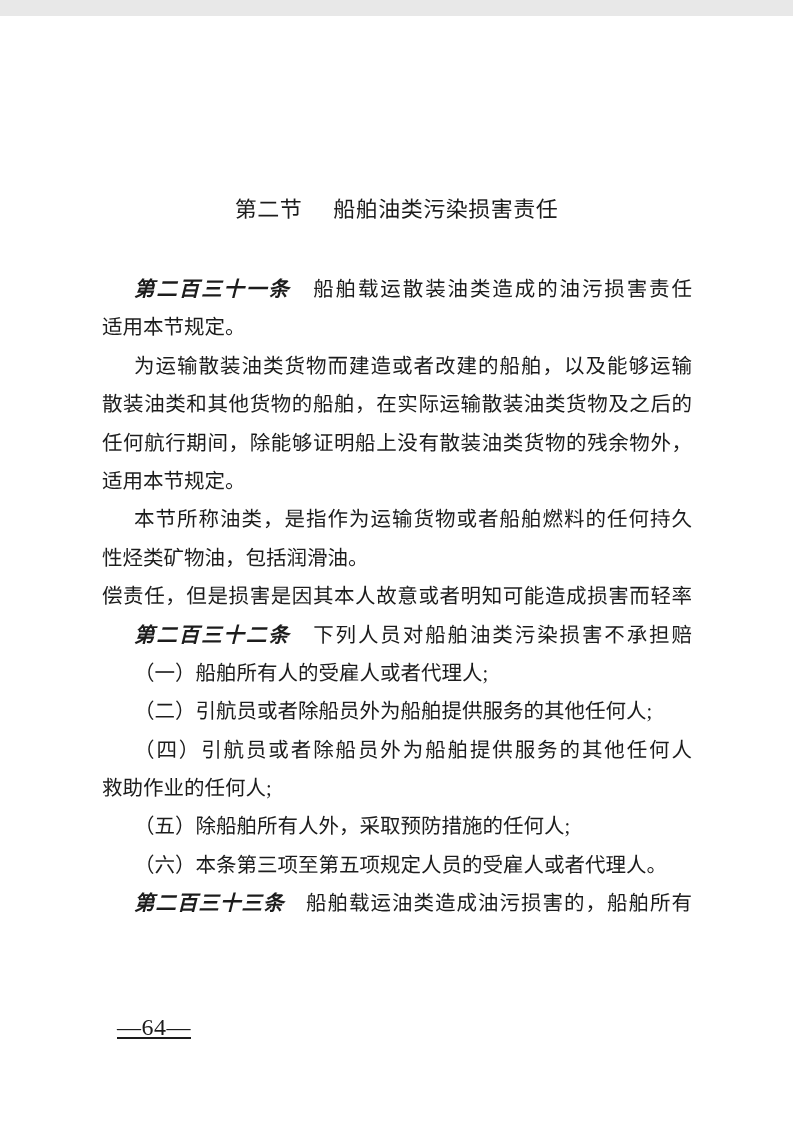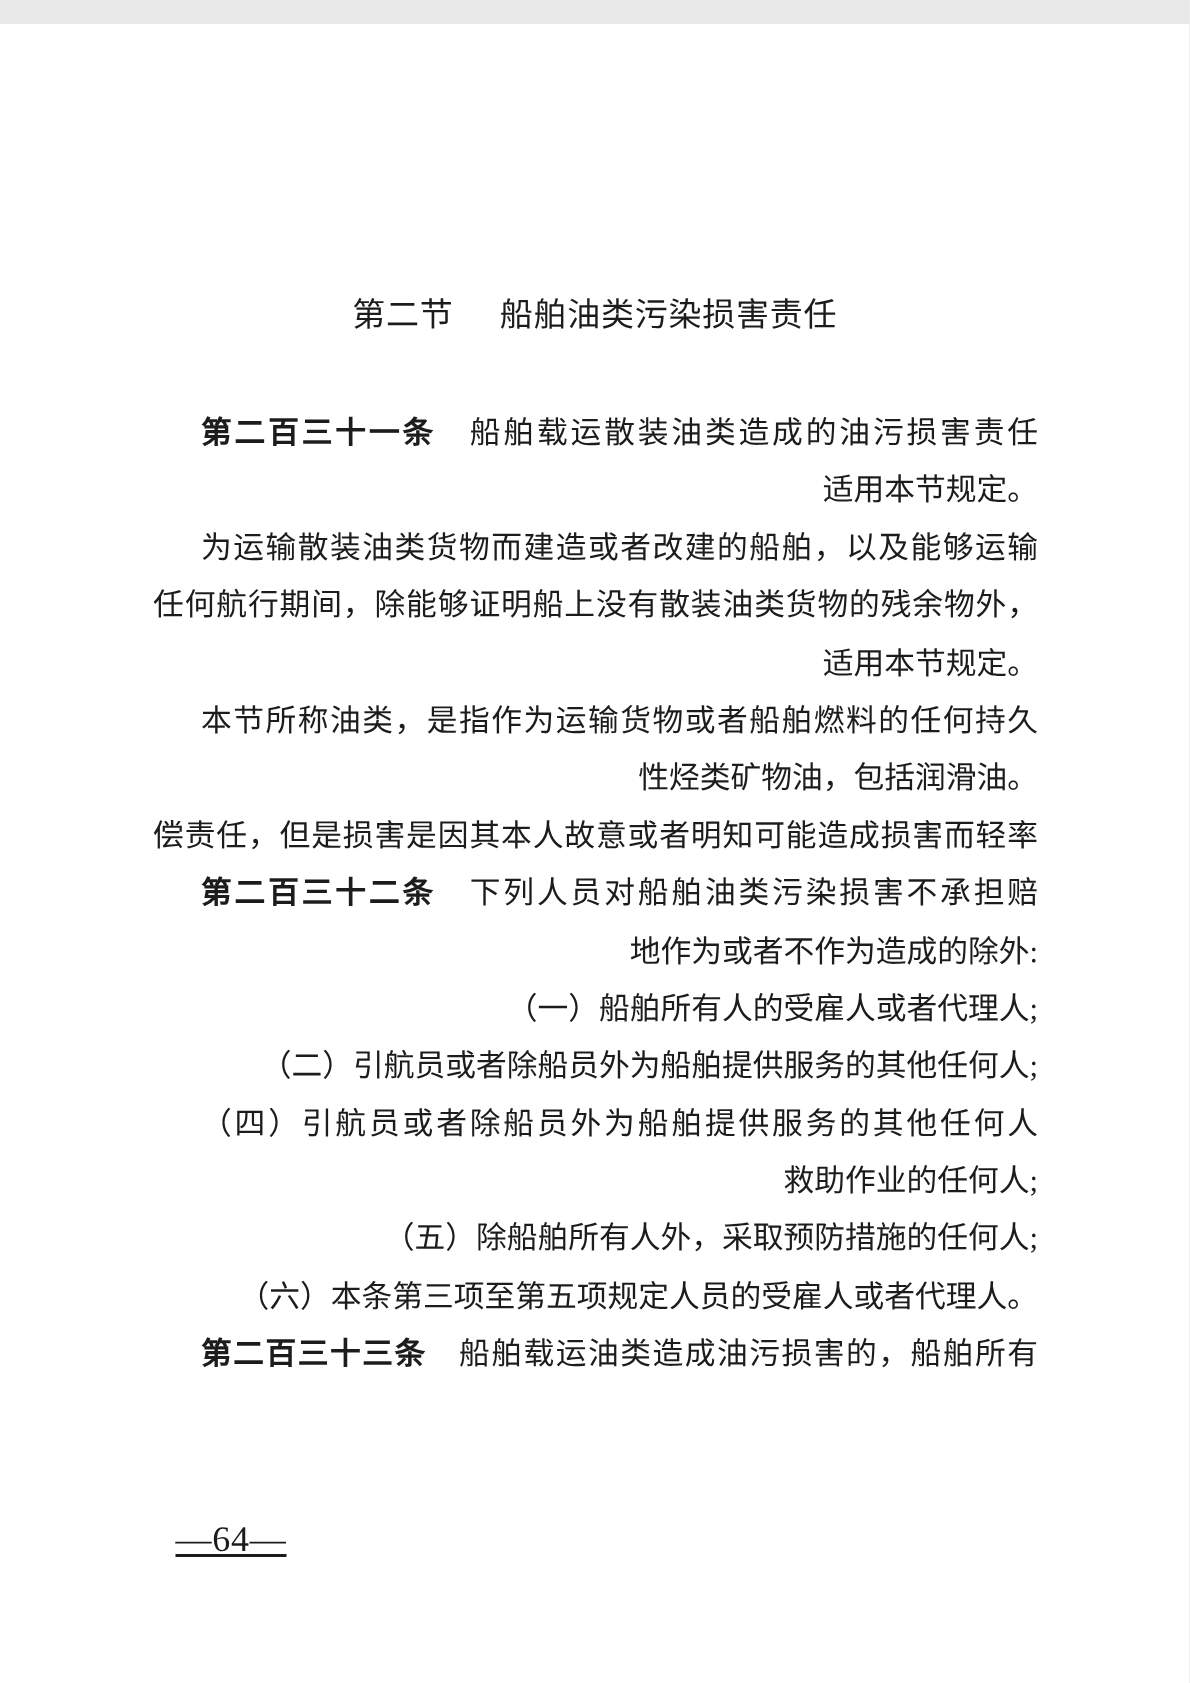--- a/index.html
+++ b/index.html
@@ -36,35 +36,36 @@
   .doc-body {
     position: absolute;
     left: 102px;
     top: 254px;
     width: 590px;
   }
   .line {
     height: 38.4px;
     line-height: 38.4px;
     font-size: 20.5px;
-    text-align: right;
+    text-align: left;
     white-space: normal;
     overflow: hidden;
   }
   .line.indent {
     text-indent: 32px;
   }
   .line.fill {
     text-align: justify;
     text-align-last: justify;
     text-justify: inter-character;
   }
   .article-no {
     font-weight: 700;
     font-family: "Liberation Sans", "DejaVu Sans", sans-serif;
+    font-style: italic;
   }
   .page-number {
     position: absolute;
     left: 117px;
     top: 999px;
     font-size: 24px;
     line-height: 24px;
     letter-spacing: 0.5px;
     text-decoration: underline;
   }
@@ -75,27 +76,27 @@
 <div class="page" style="--page-bg: #ffffff; --text-color: #1c1c1c;">
 
   <h1 class="section-heading">
     <span class="heading-label">第二节</span><span class="heading-title">船舶油类污染损害责任</span>
   </h1>
 
   <div class="doc-body" id="doc-body">
       <div class="line indent fill"><span class="article-no">第二百三十一条</span><span>　船舶载运散装油类造成的油污损害责任</span></div>
       <div class="line"><span>适用本节规定。</span></div>
       <div class="line indent fill"><span>为运输散装油类货物而建造或者改建的船舶，以及能够运输</span></div>
+      <div class="line fill"><span>散装油类和其他货物的船舶，在实际运输散装油类货物及之后的</span></div>
       <div class="line fill"><span>任何航行期间，除能够证明船上没有散装油类货物的残余物外，</span></div>
       <div class="line"><span>适用本节规定。</span></div>
       <div class="line indent fill"><span>本节所称油类，是指作为运输货物或者船舶燃料的任何持久</span></div>
       <div class="line"><span>性烃类矿物油，包括润滑油。</span></div>
       <div class="line fill"><span>偿责任，但是损害是因其本人故意或者明知可能造成损害而轻率</span></div>
       <div class="line indent fill"><span class="article-no">第二百三十二条</span><span>　下列人员对船舶油类污染损害不承担赔</span></div>
-      <div class="line"><span>地作为或者不作为造成的除外:</span></div>
       <div class="line indent"><span>（一）船舶所有人的受雇人或者代理人;</span></div>
       <div class="line indent"><span>（二）引航员或者除船员外为船舶提供服务的其他任何人;</span></div>
       <div class="line indent fill"><span>（四）引航员或者除船员外为船舶提供服务的其他任何人</span></div>
       <div class="line"><span>救助作业的任何人;</span></div>
       <div class="line indent"><span>（五）除船舶所有人外，采取预防措施的任何人;</span></div>
       <div class="line indent"><span>（六）本条第三项至第五项规定人员的受雇人或者代理人。</span></div>
       <div class="line indent fill"><span class="article-no">第二百三十三条</span><span>　船舶载运油类造成油污损害的，船舶所有</span></div>
     </div>
 
   <div class="page-number">—64—</div>

